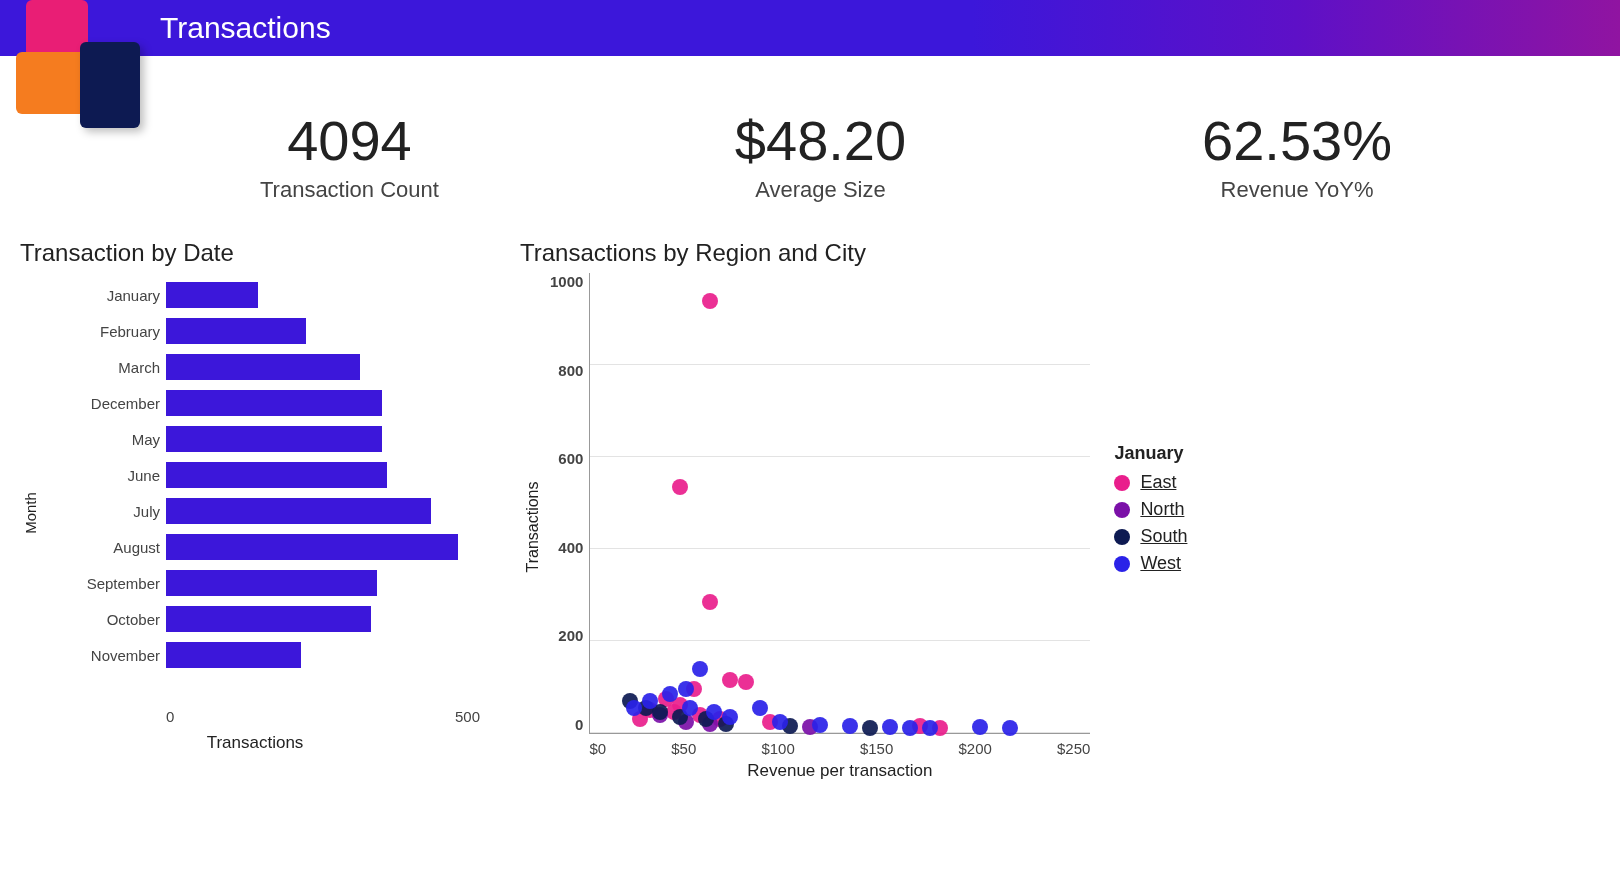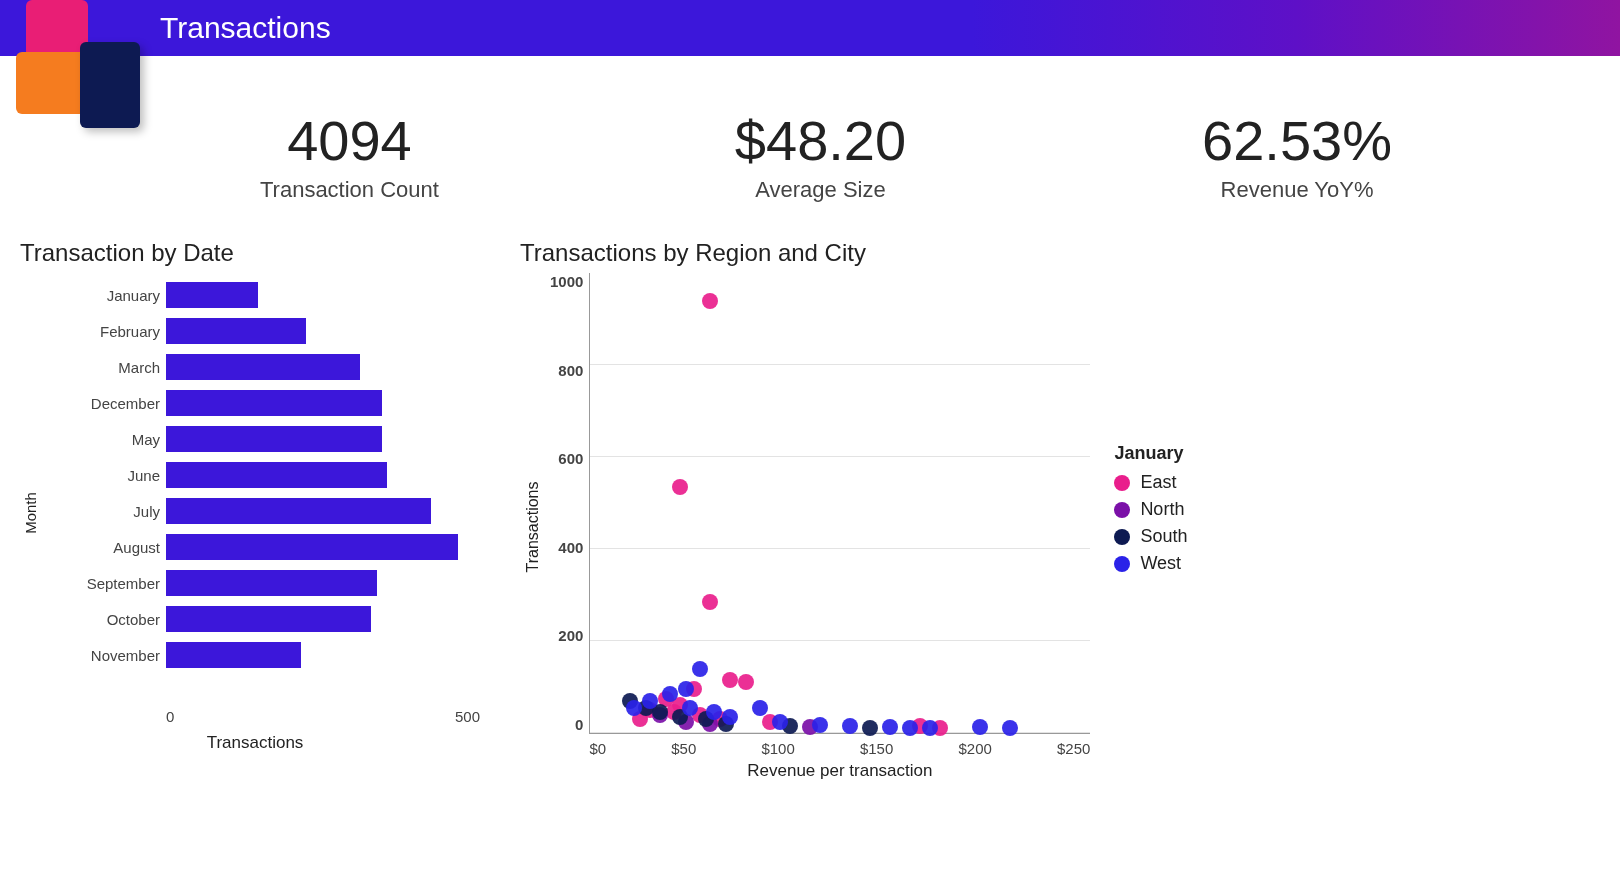--- a/index.html
+++ b/index.html
@@ -201,20 +201,21 @@
     font-size: 18px;
   }
   .legend-title {
     font-weight: 600;
     margin-bottom: 8px;
   }
   .legend-item {
     display: flex;
     align-items: center;
     margin: 6px 0;
+    text-decoration: underline;
   }
   .legend-swatch {
     width: 16px;
     height: 16px;
     border-radius: 50%;
     margin-right: 10px;
   }
 </style>
 </head>
 <body>

